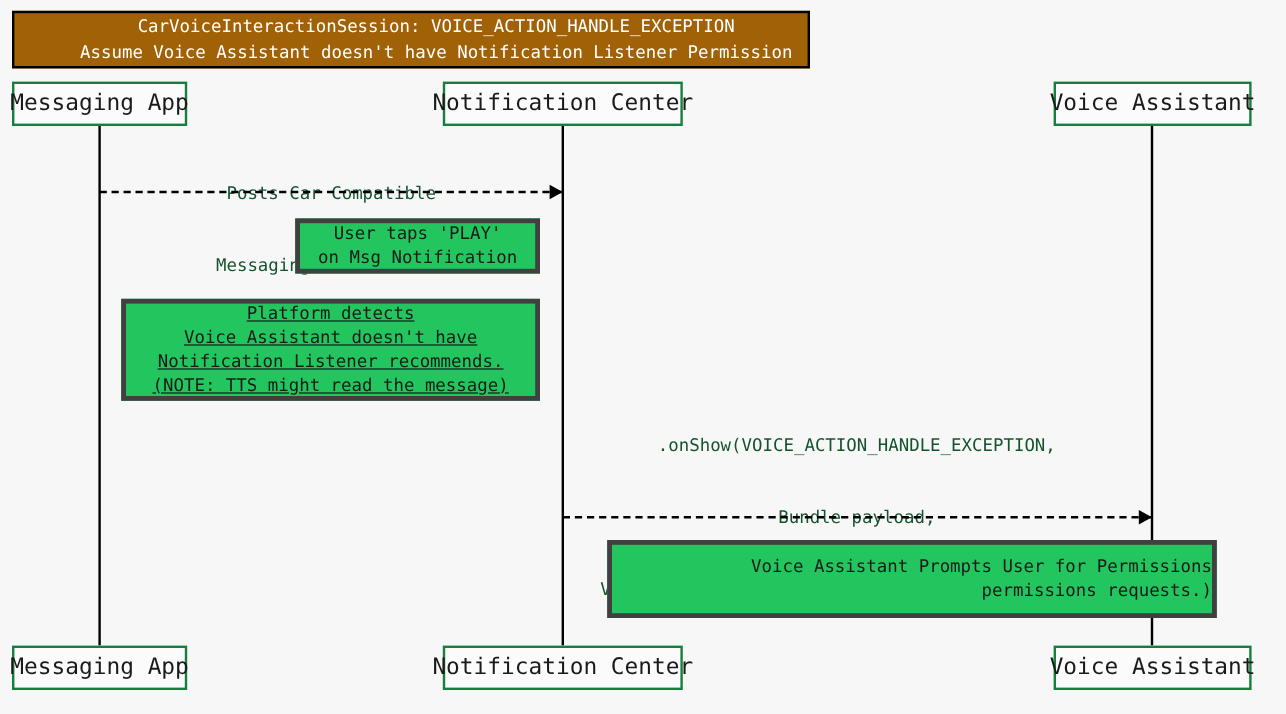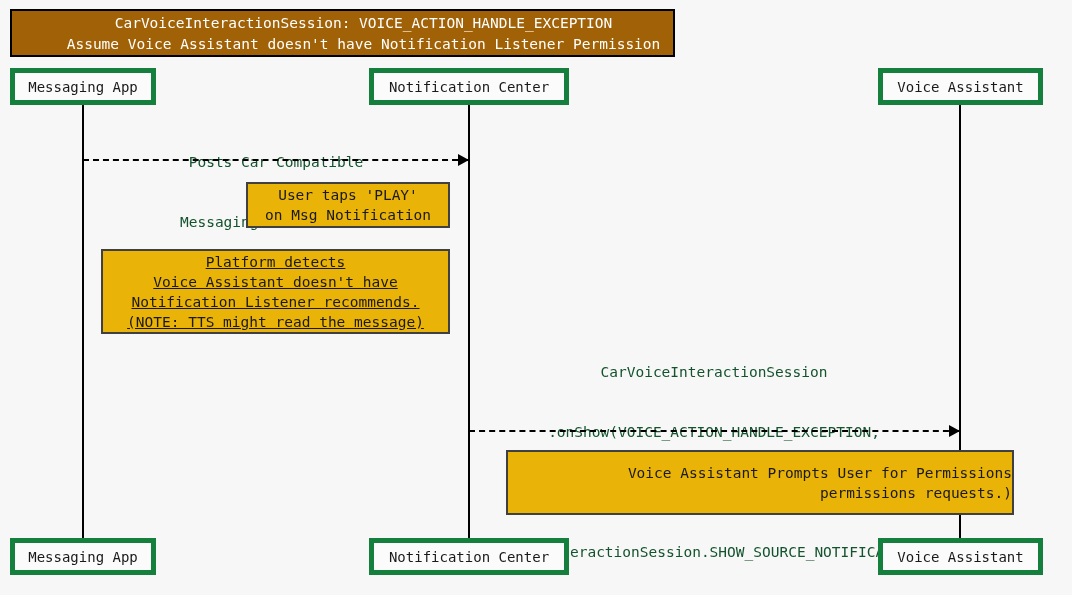--- a/index.html
+++ b/index.html
@@ -48,37 +48,37 @@
   
   .lifeline {
     position: absolute;
     width: 2px;
     background: #000000;
   }
 
   
   .participant {
     position: absolute;
-    border: 5px solid #15803d;
+    border: 2px solid #15803d;
     background: #fbfbfb;
     box-sizing: border-box;
-    font-size: 14px;
+    font-size: 19px;
     line-height: 1;
     color: #1a1a1a;
     display: flex;
     align-items: center;
     justify-content: center;
     white-space: nowrap;
   }
 
   
   .note {
     position: absolute;
-    border: 2px solid #404040;
-    background: #eab308;
+    border: 4px solid #404040;
+    background: #22c55e;
     box-sizing: border-box;
     font-size: 14.5px;
     line-height: 20px;
     color: #1a1a1a;
     text-align: center;
     display: flex;
     flex-direction: column;
     align-items: center;
     justify-content: center;
     white-space: pre;
@@ -161,21 +161,20 @@
   </div>
 
   <div class="note" style="left:101px; top:249px; width:349px; height:85px;text-decoration:underline;">
     <span>Platform detects</span>
     <span>Voice Assistant doesn't have</span>
     <span>Notification Listener recommends.</span>
     <span>(NOTE: TTS might read the message)</span>
   </div>
 
   <div class="msg-label" style="left:714px; top:322px; width:620px;">
-    <span style="display:block">CarVoiceInteractionSession</span>
     <span style="display:block">.onShow(VOICE_ACTION_HANDLE_EXCEPTION,</span>
     <span style="display:block">Bundle payload,</span>
     <span style="display:block">VoiceInteractionSession.SHOW_SOURCE_NOTIFICATION)</span>
   </div>
 
   <div class="arrow" style="left:469px; top:430px; width:490px;">
     <span class="shaft"></span>
     <span class="head"></span>
   </div>
 

